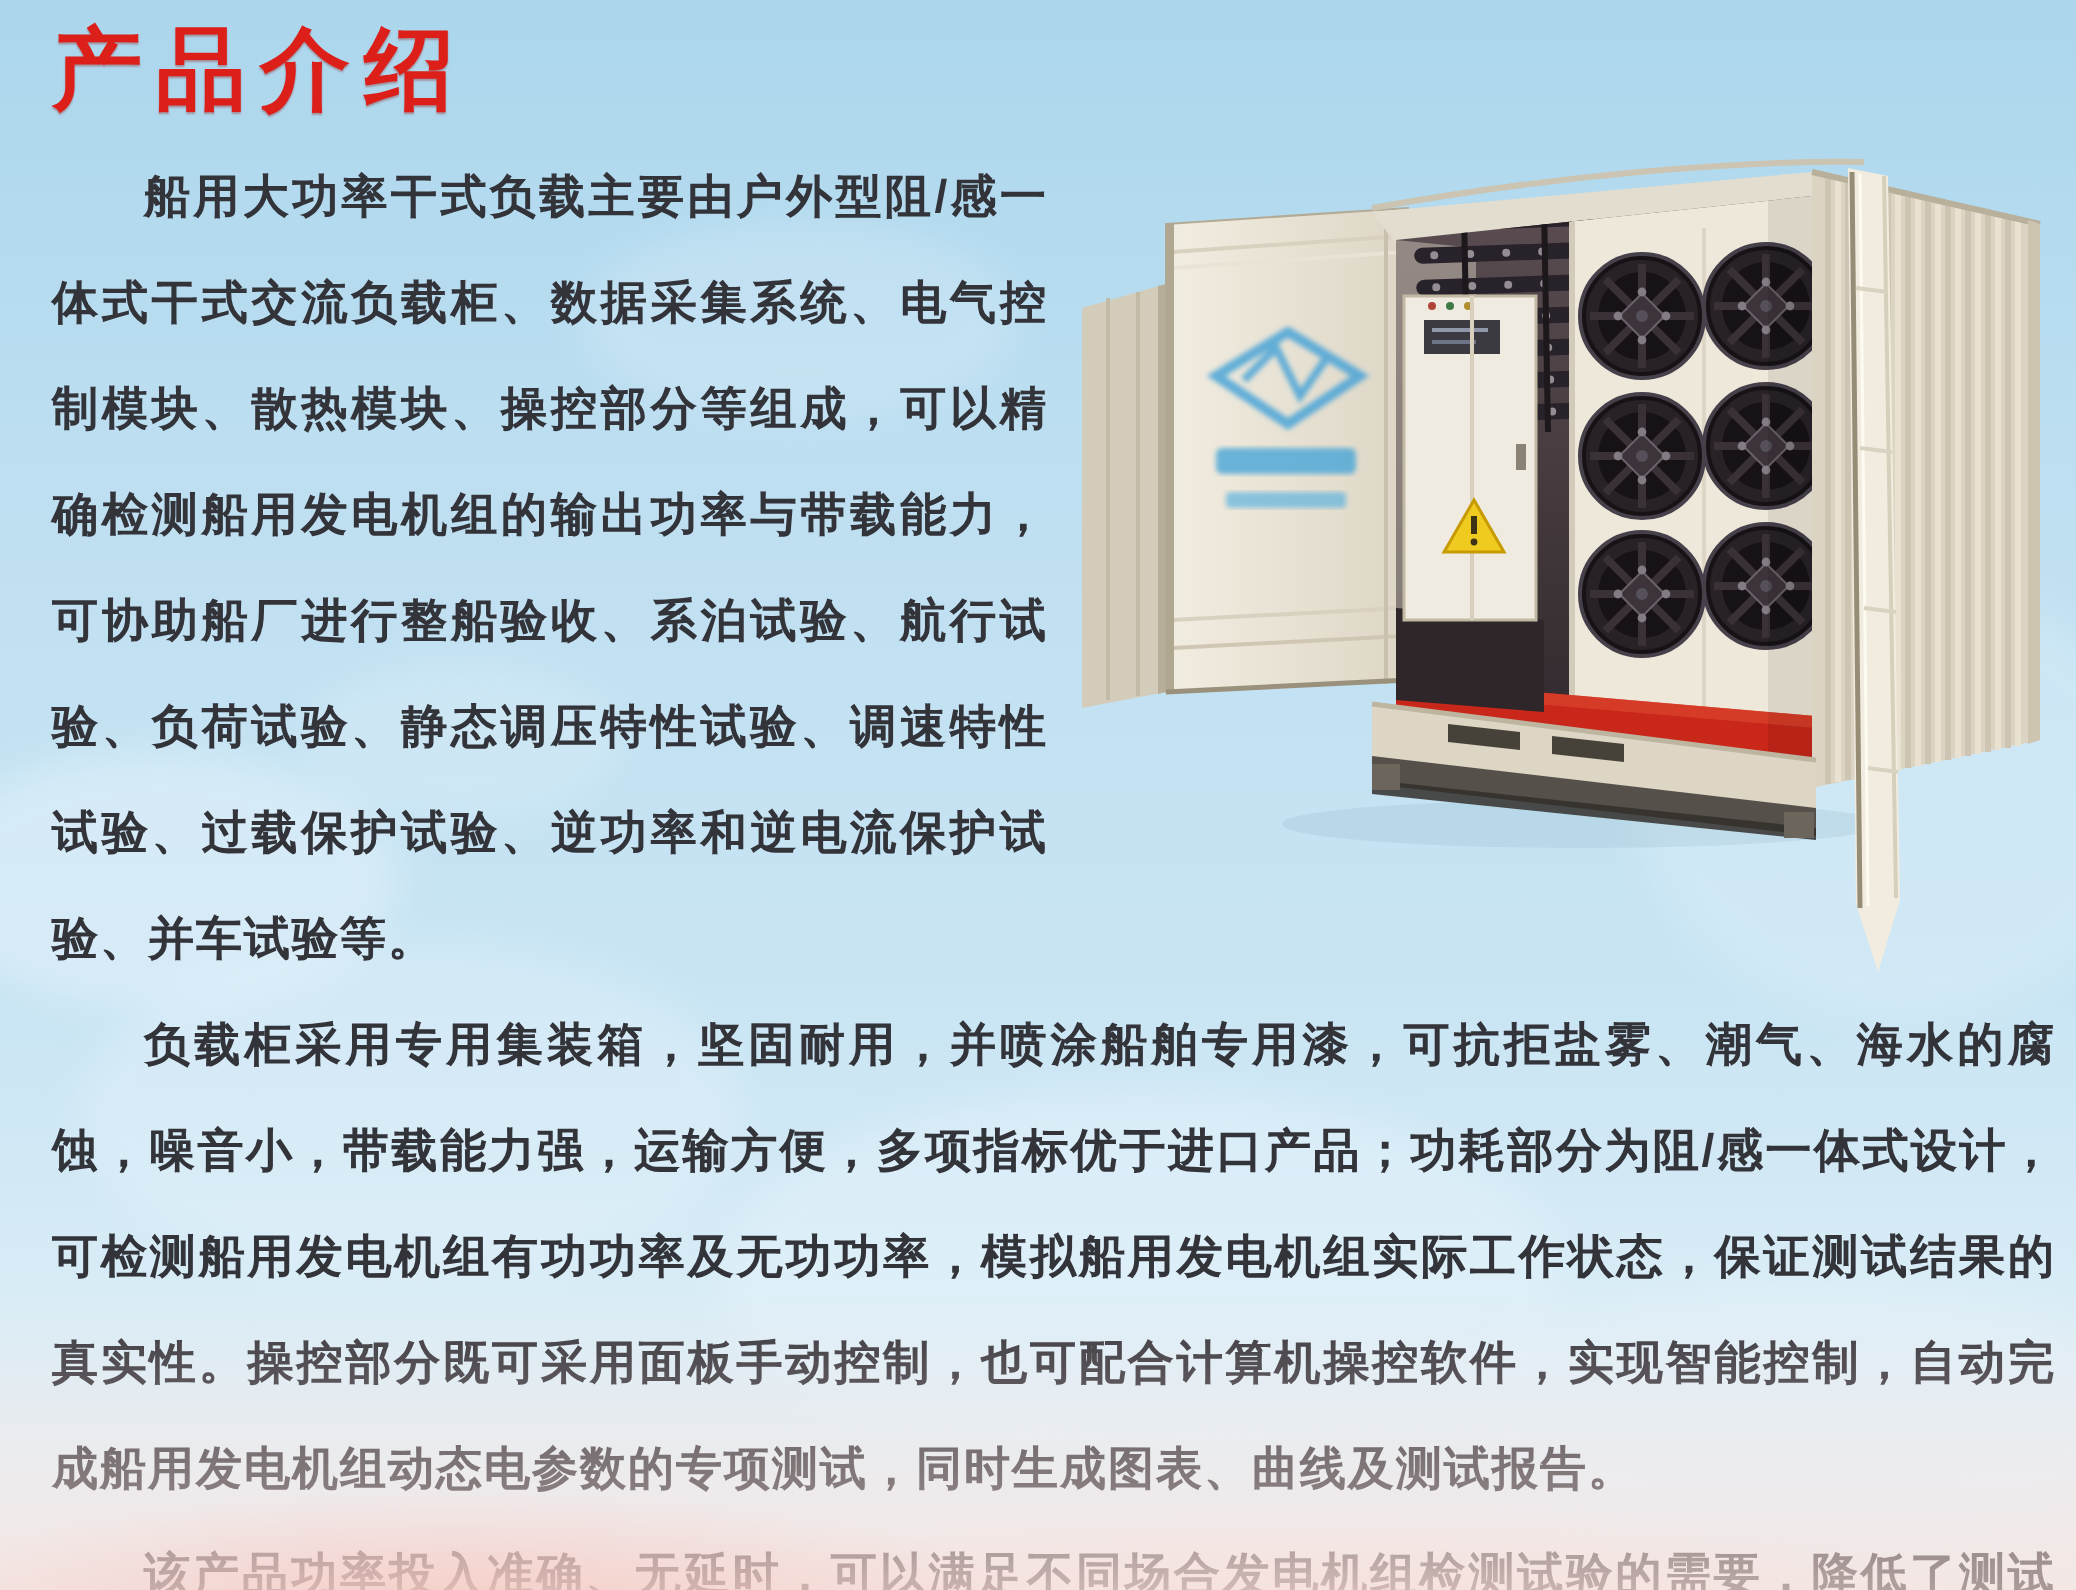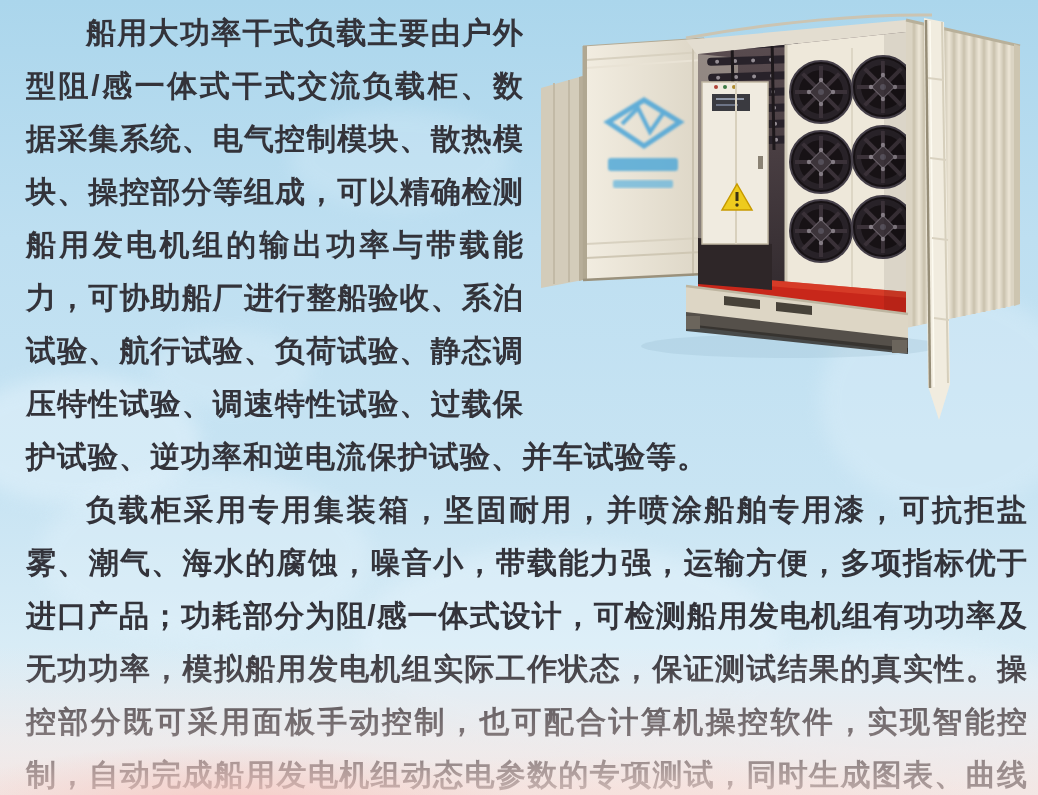--- a/index.html
+++ b/index.html
@@ -33,38 +33,39 @@
     color:#dc1f18;text-shadow:0 1px 1px rgba(140,10,5,.35);
   }
   .photo-wrap{
     float:right;position:relative;
     width:492px;height:420px;
     margin:-18px 0 6px 12px;
   }
   .photo-wrap svg{position:absolute;top:0;left:0;}
   p.para{
     margin:0;
-    font-size:30px;line-height:53px;letter-spacing:1px;
+    font-size:23px;line-height:53px;letter-spacing:1px;
     font-weight:600;color:#33333a;
     text-align:justify;text-indent:2em;
   }
 </style>
 </head>
 <body>
 
 <div class="page">
   <div class="blob b1"></div>
   <div class="blob b2"></div>
   <div class="blob b3"></div>
   <div class="blob b4"></div>
   <div class="blob b5"></div>
   <div class="blob b6"></div>
   <div class="blob b7"></div>
 
   <div class="content">
+    <h1 class="title">产品介绍</h1>
 
     <div class="photo-wrap">
       <svg width="492" height="440" viewBox="0 0 492 440">
         <defs>
           <linearGradient id="interiorG" x1="0" y1="0" x2="0" y2="1">
             <stop offset="0" stop-color="#5c4e52"></stop>
             <stop offset="1" stop-color="#2e272b"></stop>
           </linearGradient>
           <linearGradient id="doorG" x1="0" y1="0" x2="1" y2="0">
             <stop offset="0" stop-color="#f2ede1"></stop>

